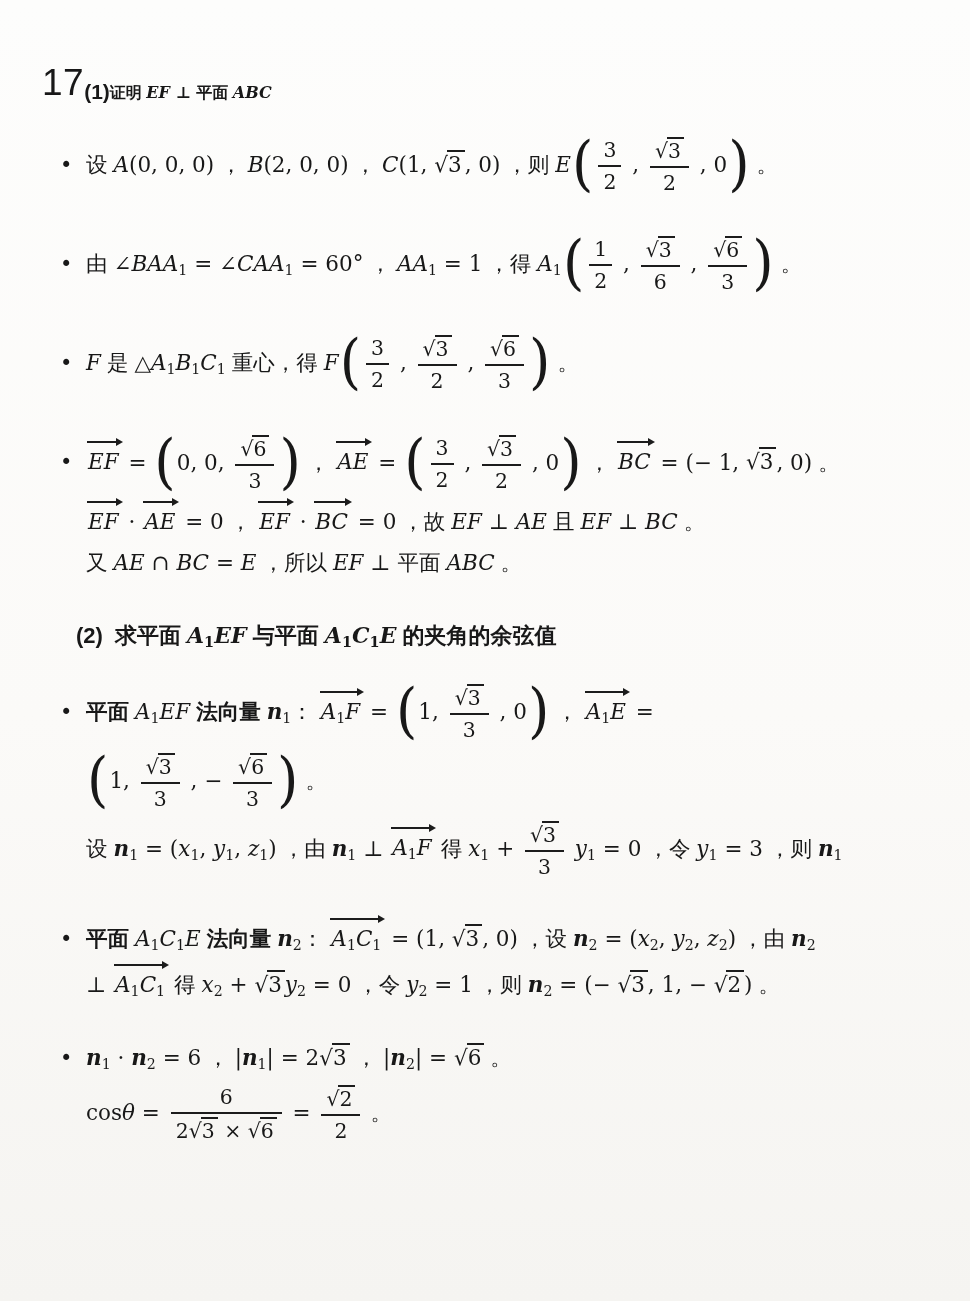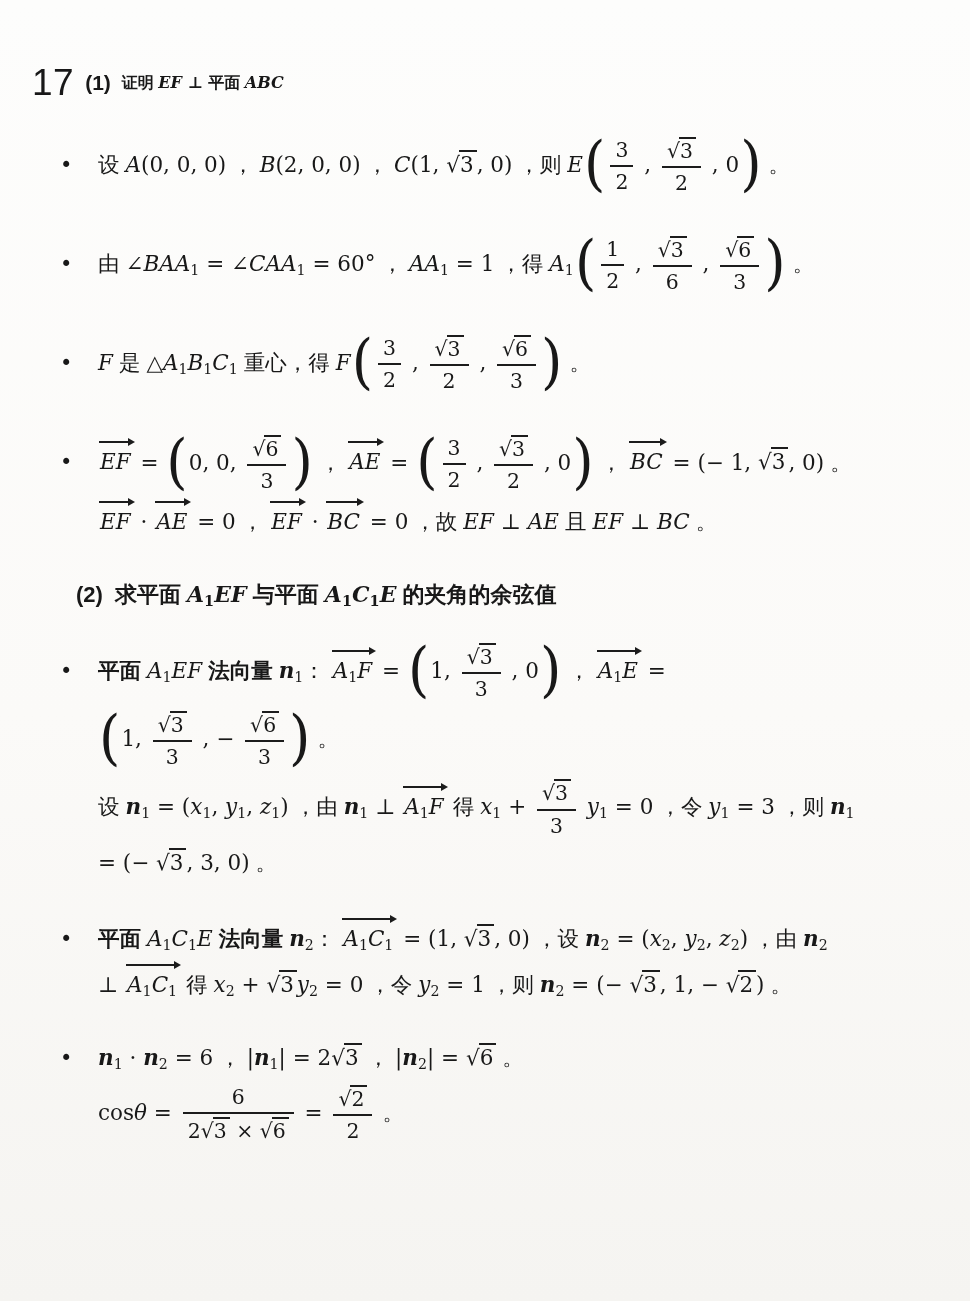--- a/index.html
+++ b/index.html
@@ -1,30 +1,30 @@
 <!DOCTYPE html>
 <html><head>
 <meta charset="utf-8">
 <style>
   html,body{margin:0;padding:0;background:#e8e7e5;}
   .page{
     width:970px;height:1301px;margin:0 auto;box-sizing:border-box;
     background:linear-gradient(180deg,#fdfdfc 0%,#fbfaf8 55%,#f5f4f1 100%);
     padding:62px 24px 30px 30px;overflow:hidden;color:#181818;
   }
-  .title{display:flex;align-items:center;gap:11px;margin:0 0 6px 2px;}
+  .title{display:flex;align-items:flex-end;margin:0 0 6px 12px;}
   .qnum{font-family:"Liberation Sans","DejaVu Sans",sans-serif;font-size:37px;font-weight:400;letter-spacing:0.5px;}
   .qpart{font-family:"Liberation Sans","DejaVu Sans",sans-serif;font-size:21px;font-weight:700;}
   .ttl-math{font-size:16px;font-weight:700;font-family:"DejaVu Serif",serif;}
 
   .list{padding-left:30px;}
   .bullet{display:flex;align-items:baseline;margin:24px 0;}
   .bullet-marker{flex:0 0 26px;font-size:21px;line-height:1;font-family:"DejaVu Sans",sans-serif;}
   .bullet-body{display:block;flex:1;min-width:0;}
-  .math-line{font-size:21.5px;line-height:1.55;margin:7px 12px;font-family:"DejaVu Serif","Liberation Serif",serif;}
+  .math-line{font-size:21.5px;line-height:1.55;margin:7px 0;font-family:"DejaVu Serif","Liberation Serif",serif;}
 
   .h2{margin:34px 0 14px 16px;display:flex;gap:12px;align-items:baseline;}
   .h2label{font-family:"Liberation Sans","DejaVu Sans",sans-serif;font-weight:700;font-size:22px;}
   .h2tokens{font-size:22px;font-weight:700;font-family:"DejaVu Serif",serif;text-align:right;}
 
   .m-c{font-family:"DejaVu Serif","Liberation Serif",serif;}
   .m-cn{font-family:"Liberation Sans","DejaVu Sans",sans-serif;}
   .m-cb{font-family:"Liberation Sans","DejaVu Sans",sans-serif;font-weight:700;}
   .m-i{font-family:"DejaVu Serif",serif;font-style:italic;}
   .m-bi{font-family:"DejaVu Serif",serif;font-style:italic;font-weight:700;}
@@ -73,33 +73,33 @@
         <span class="bullet-marker">•</span>
         <span class="bullet-body">
           <div class="math-line"><span class="m-i">F</span><span class="m-cn"> 是 </span><span class="m-c">△</span><span class="m-i">A</span><span class="m-sub">1</span><span class="m-i">B</span><span class="m-sub">1</span><span class="m-i">C</span><span class="m-sub">1</span><span class="m-cn"> 重心，得 </span><span class="m-i">F</span><span class="m-big">(</span><span class="m-frac"><span class="fn"><span class="m-c">3</span></span><span class="fd"><span class="m-c">2</span></span></span><span class="m-c"> , </span><span class="m-frac"><span class="fn"><span class="m-sqrt"><span class="rad">√</span><span class="sqb"><span class="m-c">3</span></span></span></span><span class="fd"><span class="m-c">2</span></span></span><span class="m-c"> , </span><span class="m-frac"><span class="fn"><span class="m-sqrt"><span class="rad">√</span><span class="sqb"><span class="m-c">6</span></span></span></span><span class="fd"><span class="m-c">3</span></span></span><span class="m-big">)</span><span class="m-cn"> 。</span></div>
         </span>
       </div>
       <div class="bullet">
         <span class="bullet-marker">•</span>
         <span class="bullet-body">
           <div class="math-line"><span class="m-vec"><span class="vline"></span><span class="vhead"></span><span class="vb"><span class="m-i">EF</span></span></span><span class="m-c"> = </span><span class="m-big">(</span><span class="m-c">0, 0, </span><span class="m-frac"><span class="fn"><span class="m-sqrt"><span class="rad">√</span><span class="sqb"><span class="m-c">6</span></span></span></span><span class="fd"><span class="m-c">3</span></span></span><span class="m-big">)</span><span class="m-cn"> ， </span><span class="m-vec"><span class="vline"></span><span class="vhead"></span><span class="vb"><span class="m-i">AE</span></span></span><span class="m-c"> = </span><span class="m-big">(</span><span class="m-frac"><span class="fn"><span class="m-c">3</span></span><span class="fd"><span class="m-c">2</span></span></span><span class="m-c"> , </span><span class="m-frac"><span class="fn"><span class="m-sqrt"><span class="rad">√</span><span class="sqb"><span class="m-c">3</span></span></span></span><span class="fd"><span class="m-c">2</span></span></span><span class="m-c"> , 0</span><span class="m-big">)</span><span class="m-cn"> ， </span><span class="m-vec"><span class="vline"></span><span class="vhead"></span><span class="vb"><span class="m-i">BC</span></span></span><span class="m-c"> = (− 1, </span><span class="m-sqrt"><span class="rad">√</span><span class="sqb"><span class="m-c">3</span></span></span><span class="m-c">, 0)</span><span class="m-cn"> 。</span></div>
           <div class="math-line"><span class="m-vec"><span class="vline"></span><span class="vhead"></span><span class="vb"><span class="m-i">EF</span></span></span><span class="m-c"> · </span><span class="m-vec"><span class="vline"></span><span class="vhead"></span><span class="vb"><span class="m-i">AE</span></span></span><span class="m-c"> = 0</span><span class="m-cn"> ， </span><span class="m-vec"><span class="vline"></span><span class="vhead"></span><span class="vb"><span class="m-i">EF</span></span></span><span class="m-c"> · </span><span class="m-vec"><span class="vline"></span><span class="vhead"></span><span class="vb"><span class="m-i">BC</span></span></span><span class="m-c"> = 0</span><span class="m-cn"> ，故 </span><span class="m-i">EF</span><span class="m-c"> ⊥ </span><span class="m-i">AE</span><span class="m-cn"> 且 </span><span class="m-i">EF</span><span class="m-c"> ⊥ </span><span class="m-i">BC</span><span class="m-cn"> 。</span></div>
+          <div class="math-line"><span class="m-cn">又 </span><span class="m-i">AE</span><span class="m-c"> ∩ </span><span class="m-i">BC</span><span class="m-c"> = </span><span class="m-i">E</span><span class="m-cn"> ，所以 </span><span class="m-i">EF</span><span class="m-c"> ⊥ </span><span class="m-cn">平面 </span><span class="m-i">ABC</span><span class="m-cn"> 。</span></div>
         </span>
       </div>
       <div class="h2">
         <span class="h2label">(2)</span>
         <span class="h2tokens"><span class="m-cb">求平面 </span><span class="m-i">A</span><span class="m-sub">1</span><span class="m-i">EF</span><span class="m-cb"> 与平面 </span><span class="m-i">A</span><span class="m-sub">1</span><span class="m-i">C</span><span class="m-sub">1</span><span class="m-i">E</span><span class="m-cb"> 的夹角的余弦值</span></span>
       </div>
       <div class="bullet">
         <span class="bullet-marker">•</span>
         <span class="bullet-body">
           <div class="math-line"><span class="m-cb">平面 </span><span class="m-i">A</span><span class="m-sub">1</span><span class="m-i">EF</span><span class="m-cb"> 法向量 </span><span class="m-bi">n</span><span class="m-sub">1</span><span class="m-cn">： </span><span class="m-vec"><span class="vline"></span><span class="vhead"></span><span class="vb"><span class="m-i">A</span><span class="m-sub">1</span><span class="m-i">F</span></span></span><span class="m-c"> = </span><span class="m-big">(</span><span class="m-c">1, </span><span class="m-frac"><span class="fn"><span class="m-sqrt"><span class="rad">√</span><span class="sqb"><span class="m-c">3</span></span></span></span><span class="fd"><span class="m-c">3</span></span></span><span class="m-c"> , 0</span><span class="m-big">)</span><span class="m-cn"> ， </span><span class="m-vec"><span class="vline"></span><span class="vhead"></span><span class="vb"><span class="m-i">A</span><span class="m-sub">1</span><span class="m-i">E</span></span></span><span class="m-c"> =</span></div>
           <div class="math-line"><span class="m-big">(</span><span class="m-c">1, </span><span class="m-frac"><span class="fn"><span class="m-sqrt"><span class="rad">√</span><span class="sqb"><span class="m-c">3</span></span></span></span><span class="fd"><span class="m-c">3</span></span></span><span class="m-c"> , − </span><span class="m-frac"><span class="fn"><span class="m-sqrt"><span class="rad">√</span><span class="sqb"><span class="m-c">6</span></span></span></span><span class="fd"><span class="m-c">3</span></span></span><span class="m-big">)</span><span class="m-cn"> 。</span></div>
           <div class="math-line"><span class="m-cn">设 </span><span class="m-bi">n</span><span class="m-sub">1</span><span class="m-c"> = (</span><span class="m-i">x</span><span class="m-sub">1</span><span class="m-c">, </span><span class="m-i">y</span><span class="m-sub">1</span><span class="m-c">, </span><span class="m-i">z</span><span class="m-sub">1</span><span class="m-c">)</span><span class="m-cn"> ，由 </span><span class="m-bi">n</span><span class="m-sub">1</span><span class="m-c"> ⊥ </span><span class="m-vec"><span class="vline"></span><span class="vhead"></span><span class="vb"><span class="m-i">A</span><span class="m-sub">1</span><span class="m-i">F</span></span></span><span class="m-cn"> 得 </span><span class="m-i">x</span><span class="m-sub">1</span><span class="m-c"> + </span><span class="m-frac"><span class="fn"><span class="m-sqrt"><span class="rad">√</span><span class="sqb"><span class="m-c">3</span></span></span></span><span class="fd"><span class="m-c">3</span></span></span><span class="m-c"> </span><span class="m-i">y</span><span class="m-sub">1</span><span class="m-c"> = 0</span><span class="m-cn"> ，令 </span><span class="m-i">y</span><span class="m-sub">1</span><span class="m-c"> = 3</span><span class="m-cn"> ，则 </span><span class="m-bi">n</span><span class="m-sub">1</span></div>
-          <div class="math-line"><span class="m-c">= (− </span><span class="m-sqrt"><span class="rad">√</span><span class="sqb"><span class="m-c">3</span></span></span><span class="m-c">, 3, 0)</span><span class="m-cn"> 。</span></div>
         </span>
       </div>
       <div class="bullet">
         <span class="bullet-marker">•</span>
         <span class="bullet-body">
           <div class="math-line"><span class="m-cb">平面 </span><span class="m-i">A</span><span class="m-sub">1</span><span class="m-i">C</span><span class="m-sub">1</span><span class="m-i">E</span><span class="m-cb"> 法向量 </span><span class="m-bi">n</span><span class="m-sub">2</span><span class="m-cn">： </span><span class="m-vec"><span class="vline"></span><span class="vhead"></span><span class="vb"><span class="m-i">A</span><span class="m-sub">1</span><span class="m-i">C</span><span class="m-sub">1</span></span></span><span class="m-c"> = (1, </span><span class="m-sqrt"><span class="rad">√</span><span class="sqb"><span class="m-c">3</span></span></span><span class="m-c">, 0)</span><span class="m-cn"> ，设 </span><span class="m-bi">n</span><span class="m-sub">2</span><span class="m-c"> = (</span><span class="m-i">x</span><span class="m-sub">2</span><span class="m-c">, </span><span class="m-i">y</span><span class="m-sub">2</span><span class="m-c">, </span><span class="m-i">z</span><span class="m-sub">2</span><span class="m-c">)</span><span class="m-cn"> ，由 </span><span class="m-bi">n</span><span class="m-sub">2</span></div>
           <div class="math-line"><span class="m-c">⊥ </span><span class="m-vec"><span class="vline"></span><span class="vhead"></span><span class="vb"><span class="m-i">A</span><span class="m-sub">1</span><span class="m-i">C</span><span class="m-sub">1</span></span></span><span class="m-cn"> 得 </span><span class="m-i">x</span><span class="m-sub">2</span><span class="m-c"> + </span><span class="m-sqrt"><span class="rad">√</span><span class="sqb"><span class="m-c">3</span></span></span><span class="m-i">y</span><span class="m-sub">2</span><span class="m-c"> = 0</span><span class="m-cn"> ，令 </span><span class="m-i">y</span><span class="m-sub">2</span><span class="m-c"> = 1</span><span class="m-cn"> ，则 </span><span class="m-bi">n</span><span class="m-sub">2</span><span class="m-c"> = (− </span><span class="m-sqrt"><span class="rad">√</span><span class="sqb"><span class="m-c">3</span></span></span><span class="m-c">, 1, − </span><span class="m-sqrt"><span class="rad">√</span><span class="sqb"><span class="m-c">2</span></span></span><span class="m-c">)</span><span class="m-cn"> 。</span></div>
         </span>
       </div>
       <div class="bullet">

